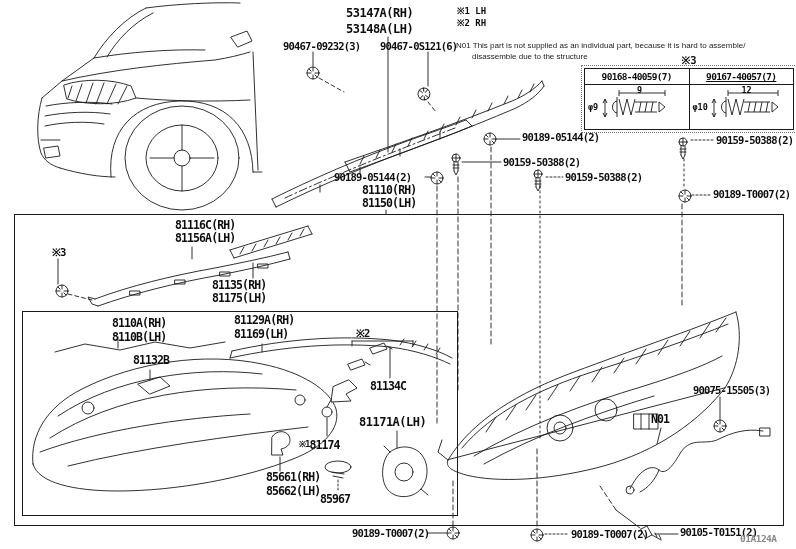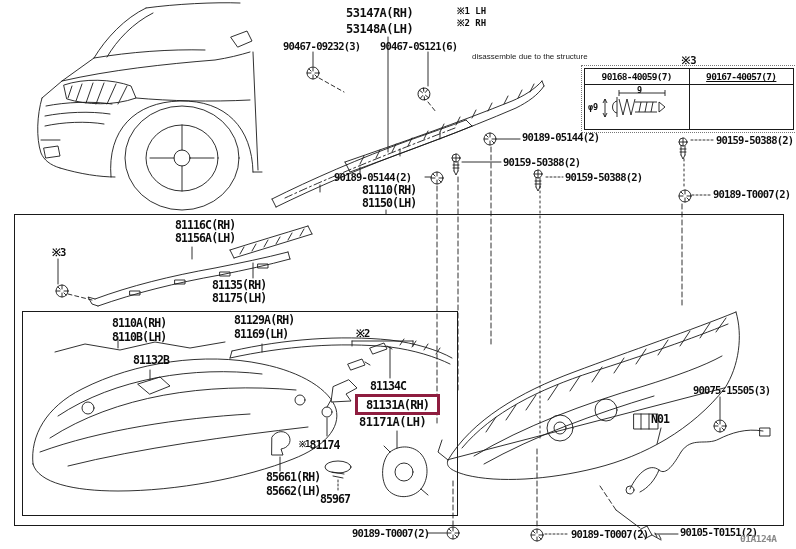--- a/index.html
+++ b/index.html
@@ -216,20 +216,21 @@
   <div class="box" style="left:22px;top:311px;width:434px;height:203px;"></div>
 
   <div class="lbl lbl-big" style="left:346px;top:5px;">53147A(RH)</div>
   <div class="lbl lbl-big" style="left:346px;top:21px;">53148A(LH)</div>
 
   <div class="lbl" style="left:283px;top:40px;">90467-09232(3)</div>
   <div class="lbl" style="left:380px;top:40px;">90467-0S121(6)</div>
 
   <div class="noteS" style="left:457px;top:4px;">※1  LH</div>
   <div class="noteS" style="left:457px;top:16px;">※2  RH</div>
+  <div class="note" style="left:456px;top:41px;">N01 This part is not supplied as an individual part, because it is hard to assemble/</div>
   <div class="note" style="left:472px;top:52px;">disassemble due to the structure</div>
 
   <div class="ftable">
     <div class="ft-title">※3</div>
     <div class="ft-grid">
       <div class="ft-cell">
         <div class="ft-pn">90168-40059(7)</div>
         <div class="ft-diag">
           <span class="ft-len">9</span>
           <span class="ft-dia">φ9</span>
@@ -237,20 +238,31 @@
             <path d="M34,8 H80 M34,5 V11 M80,5 V11"></path>
             <path d="M20,14 V32 M20,14 l-2,4 M20,14 l2,4 M20,32 l-2,-4 M20,32 l2,-4"></path>
             <path d="M32,12 V32 M32,16 C26,17 26,27 32,28"></path>
             <path d="M34,14 L38,30 L42,14 L46,30 L50,14"></path>
             <path d="M50,17 H72 M50,27 H72 M74,17 L80,22 L74,27 M74,17 V27 M56,17 L54,27 M62,17 L60,27 M68,17 L66,27"></path>
           </svg>
         </div>
       </div>
       <div class="ft-cell">
         <div class="ft-pn">90167-40057(7)</div>
+        <div class="ft-diag">
+          <span class="ft-len">12</span>
+          <span class="ft-dia">φ10</span>
+          <svg width="104" height="44" viewBox="0 0 104 44" fill="none" stroke="#1a1a1a" stroke-width="0.9">
+            <path d="M38,8 H88 M38,5 V11 M88,5 V11"></path>
+            <path d="M24,14 V32 M24,14 l-2,4 M24,14 l2,4 M24,32 l-2,-4 M24,32 l2,-4"></path>
+            <path d="M36,12 V32 M36,16 C30,17 30,27 36,28"></path>
+            <path d="M38,14 L42,30 L46,14 L50,30 L54,14"></path>
+            <path d="M54,17 H80 M54,27 H80 M82,17 L88,22 L82,27 M82,17 V27 M60,17 L58,27 M66,17 L64,27 M72,17 L70,27 M78,17 L76,27"></path>
+          </svg>
+        </div>
       </div>
     </div>
   </div>
 
   <div class="lbl" style="left:522px;top:131px;">90189-05144(2)</div>
   <div class="lbl" style="left:503px;top:156px;">90159-50388(2)</div>
   <div class="lbl" style="left:334px;top:171px;">90189-05144(2)</div>
   <div class="lbl" style="left:565px;top:171px;">90159-50388(2)</div>
   <div class="lbl" style="left:716px;top:134px;">90159-50388(2)</div>
   <div class="lbl" style="left:713px;top:188px;">90189-T0007(2)</div>
@@ -271,23 +283,20 @@
 
   <div class="lbl lbl-part" style="left:234px;top:314px;">81129A(RH)</div>
   <div class="lbl lbl-part" style="left:234px;top:328px;">81169(LH)</div>
 
   <div class="lbl lbl-part" style="left:133px;top:354px;">81132B</div>
 
   <div class="lbl" style="left:356px;top:327px;">※2</div>
 
   <div class="lbl lbl-part" style="left:370px;top:380px;">81134C</div>
 
-  <div class="hl-box" style="border-color: rgb(142, 29, 63);">
-    <span>81131A(RH)</span>
-  </div>
   <div class="lbl lbl-part lbl-sel" style="left:359px;top:416px;">81171A(LH)</div>
 
   <div class="lbl lbl-part" style="left:299px;top:438px;">
     <span class="sup">※1</span><span>81174</span>
   </div>
 
   <div class="lbl lbl-part" style="left:266px;top:471px;">85661(RH)</div>
   <div class="lbl lbl-part" style="left:266px;top:485px;">85662(LH)</div>
   <div class="lbl lbl-part" style="left:320px;top:493px;">85967</div>
 

